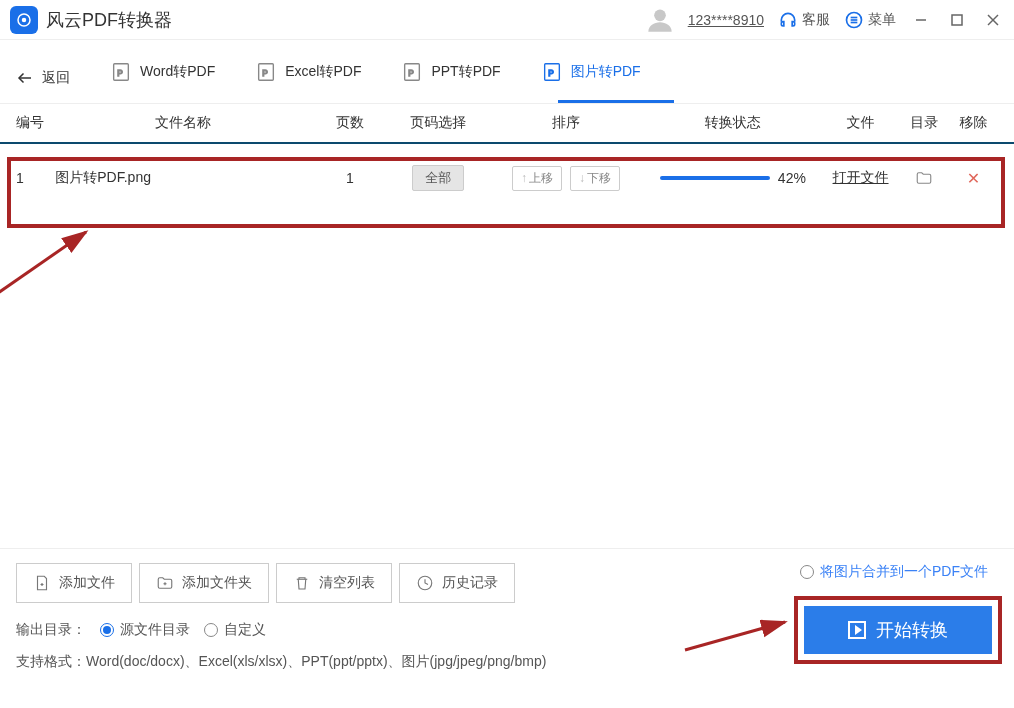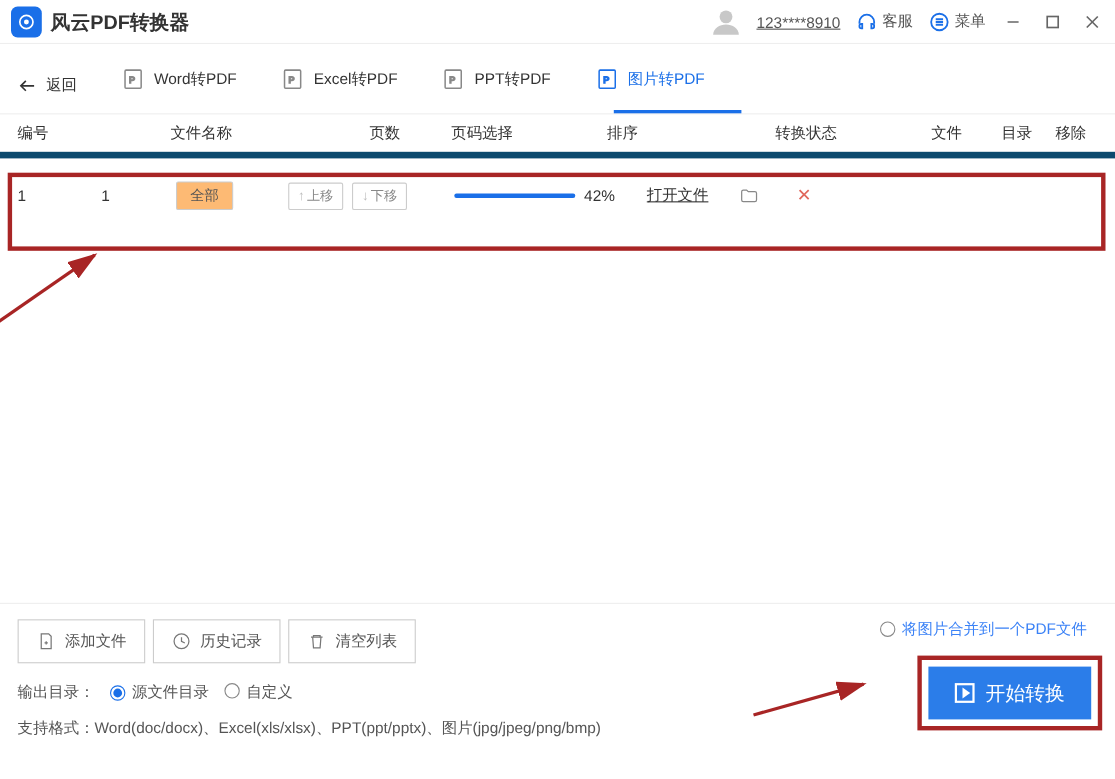--- a/index.html
+++ b/index.html
@@ -1,52 +1,52 @@
 <!DOCTYPE html>
 <html><head>
 <meta charset="utf-8">
 <style>
   * { box-sizing: border-box; margin: 0; padding: 0; font-family: "Microsoft YaHei", sans-serif; }
   body { width: 1014px; height: 708px; background: #fff; position: relative; overflow: hidden; color:#333; font-size:14px;}
   
   .titlebar { height: 40px; display:flex; align-items:center; padding:0 10px; border-bottom:1px solid #eee;}
   .app-logo { width:28px; height:28px; background:#1a6fe8; border-radius:6px; display:flex; align-items:center; justify-content:center; margin-right:8px;}
   .app-logo svg { width:18px; height:18px; }
-  .app-title { font-size:18px; font-weight:700; flex:0 0 auto; }
+  .app-title { font-size:18px; font-weight:400; flex:0 0 auto; }
   .titlebar-spacer { flex:1; }
   .titlebar-right { display:flex; align-items:center; gap:14px; }
   .tb-item { display:flex; align-items:center; gap:4px; color:#555; }
   .tb-user { text-decoration: underline; color:#555; }
   .avatar-icon { width:28px; height:28px; color:#c8c8c8; }
   .headset-icon { width:20px; height:20px; color:#1a6fe8; }
   .menu-icon { width:20px; height:20px; color:#1a6fe8; }
   .win-btn { width:22px; height:22px; display:flex; align-items:center; justify-content:center; color:#666; }
   
   .tabbar { height:64px; display:flex; align-items:center; padding:0 16px; gap:40px; border-bottom:1px solid #eee; position:relative;}
   .back-btn { display:flex; align-items:center; gap:8px; color:#333; cursor:pointer;margin-top:12px;}
   .tab { display:flex; align-items:center; gap:8px; color:#333; cursor:pointer; height:100%; }
   .tab.active { color:#1a6fe8; }
   .tab-icon { width:22px; height:22px; }
   .tab-underline { position:absolute; height:3px; background:#1a6fe8; bottom:0; }
   
-  .thead { display:flex; align-items:center; height:40px; padding:0 16px; color:#333; font-size:14px; border-bottom:6px solid #0c4a6e;}
+  .thead { display:flex; align-items:center; height:40px; padding:0 16px; color:#333; font-size:14px; border-bottom:2px solid #0c4a6e;}
   .col-num    { width:40px; }
   .col-name   { width:260px; text-align:center;}
   .col-pages  { width:80px; text-align:center;}
   .col-pagesel{ width:100px; text-align:center;}
   .col-order  { width:160px; text-align:center;}
   .col-status { width:180px; text-align:center;}
   .col-file   { width:80px; text-align:center;}
   .col-dir    { width:50px; text-align:center;}
   .col-remove { width:50px; text-align:center;}
   
   .anno-box { position:absolute; left:7px; top:157px; width:998px; height:71px; border:4px solid #a82525; pointer-events:none; z-index:5;}
   
   .trow { display:flex; align-items:center; height:44px; padding:0 16px; font-size:14px; color:#333; position:relative; top:12px;}
-  .cell-btn { border:1px solid #ccc; background:#fdba74; padding:3px 12px; border-radius:2px; font-size:13px; color:#555; cursor:pointer;}
+  .cell-btn { border:1px solid #ccc; background:#e5e5e5; padding:3px 12px; border-radius:2px; font-size:13px; color:#555; cursor:pointer;}
   .order-btns { display:flex; gap:8px; justify-content:center;}
   .order-btn { border:1px solid #ccc; background:#fff; padding:3px 8px; border-radius:2px; font-size:12px; color:#888; cursor:pointer; display:flex; align-items:center; gap:2px;}
   .progress-wrap { display:flex; align-items:center; gap:8px; justify-content:center;}
   .progress-bar { width:110px; height:4px; background:#1a6fe8; border-radius:2px; }
   .open-file { text-decoration: underline; cursor:pointer; }
   .folder-icon { width:18px; height:18px; color:#888; margin:0 auto; display:block;}
   .remove-x { color:#e0675b; font-size:16px; cursor:pointer;}
   
   .arrow { position:absolute; z-index:6; pointer-events:none; }
   
@@ -56,21 +56,21 @@
   .outline-btn svg { width:18px; height:18px; color:#777;}
   .merge-opt { position:absolute; right:26px; top:14px; display:flex; align-items:center; gap:6px; font-size:14px; color:#3b82f6;}
   .radio-o { width:14px; height:14px; border:1px solid #888; border-radius:50%; display:inline-block;}
   .output-row { margin-top:18px; display:flex; align-items:center; gap:14px; font-size:14px; color:#555;}
   .radio { width:14px; height:14px; border:1px solid #888; border-radius:50%; display:inline-flex; align-items:center; justify-content:center;}
   .radio.checked { border-color:#1a6fe8;}
   .radio.checked::after { content:""; width:8px; height:8px; background:#1a6fe8; border-radius:50%;}
   .support-row { margin-top:14px; font-size:14px; color:#555; display:flex; gap:0;}
   
   .start-wrap { position:absolute; right:12px; bottom:44px; border:4px solid #a82525; padding:6px;}
-  .start-btn { width:148px; height:48px; background:#2b7de9; color:#fff; font-size:18px; display:flex; align-items:center; justify-content:center; gap:10px; cursor:pointer;}
+  .start-btn { width:188px; height:48px; background:#2b7de9; color:#fff; font-size:18px; display:flex; align-items:center; justify-content:center; gap:10px; cursor:pointer;}
   .play-icon { width:18px; height:18px; border:2px solid #fff; display:flex; align-items:center; justify-content:center;}
   .play-icon::after { content:""; display:block; width:0; height:0; border-left:7px solid #fff; border-top:5px solid transparent; border-bottom:5px solid transparent; margin-left:2px;}
 </style>
 </head>
 <body>
 
 <div class="titlebar">
   <div class="app-logo">
     <svg viewBox="0 0 24 24" fill="none">
         <circle cx="12" cy="12" r="8" stroke="#fff" stroke-width="2"></circle>
@@ -169,20 +169,21 @@
   <div class="col-status">转换状态</div>
   <div class="col-file">文件</div>
   <div class="col-dir">目录</div>
   <div class="col-remove">移除</div>
 </div>
 
 <div class="anno-box"></div>
 
 <div class="trow">
   <div class="col-num">1</div>
+  <div class="col-name" style="text-align:left; padding-left:0;">图片转PDF.png</div>
   <div class="col-pages">1</div>
   <div class="col-pagesel">
     <button class="cell-btn">全部</button>
   </div>
   <div class="col-order">
     <div class="order-btns">
       <button class="order-btn">
           <span style="color:#bbb">↑</span>
           <span>上移</span>
         </button>
@@ -234,47 +235,55 @@
     <div class="outline-btn">
       <svg viewBox="0 0 24 24" fill="none" stroke="currentColor" stroke-width="1.5">
           <path d="M6 3h9l3 3v15H6z"></path>
           <line x1="10" y1="14" x2="14" y2="14"></line>
           <line x1="12" y1="12" x2="12" y2="16"></line>
         </svg>
       <span>添加文件</span>
     </div>
     <div class="outline-btn">
       <svg viewBox="0 0 24 24" fill="none" stroke="currentColor" stroke-width="1.5">
-          <circle cx="12" cy="12" r="9"></circle>
-          <polyline points="12,7 12,12 16,14"></polyline>
-        </svg>
-      <span>历史记录</span>
+          <path d="M3 7a2 2 0 0 1 2-2h4l2 2h8a2 2 0 0 1 2 2v8a2 2 0 0 1-2 2H5a2 2 0 0 1-2-2V7z"></path>
+          <line x1="10" y1="13" x2="14" y2="13"></line>
+          <line x1="12" y1="11" x2="12" y2="15"></line>
+        </svg>
+      <span>添加文件夹</span>
     </div>
     <div class="outline-btn">
       <svg viewBox="0 0 24 24" fill="none" stroke="currentColor" stroke-width="1.5">
           <path d="M5 7h14"></path>
           <path d="M8 7V5h8v2"></path>
           <path d="M7 7l1 13h8l1-13"></path>
         </svg>
       <span>清空列表</span>
+    </div>
+    <div class="outline-btn">
+      <svg viewBox="0 0 24 24" fill="none" stroke="currentColor" stroke-width="1.5">
+          <circle cx="12" cy="12" r="9"></circle>
+          <polyline points="12,7 12,12 16,14"></polyline>
+        </svg>
+      <span>历史记录</span>
     </div>
   </div>
 
   <div class="merge-opt">
     <span class="radio-o"></span>
     <span>将图片合并到一个PDF文件</span>
   </div>
 
   <div class="output-row">
     <span>输出目录：</span>
     <label style="display:flex;align-items:center;gap:6px;cursor:pointer">
       <span class="radio checked"></span>
       <span>源文件目录</span>
     </label>
-    <label style="display:flex;gap:6px;cursor:pointer">
+    <label style="display:flex;align-items:center;gap:6px;cursor:pointer">
       <span class="radio"></span>
       <span>自定义</span>
     </label>
   </div>
 
   <div class="support-row">
     <span>支持格式：</span>
     <span>Word(doc/docx)、Excel(xls/xlsx)、PPT(ppt/pptx)、图片(jpg/jpeg/png/bmp)</span>
   </div>
 

